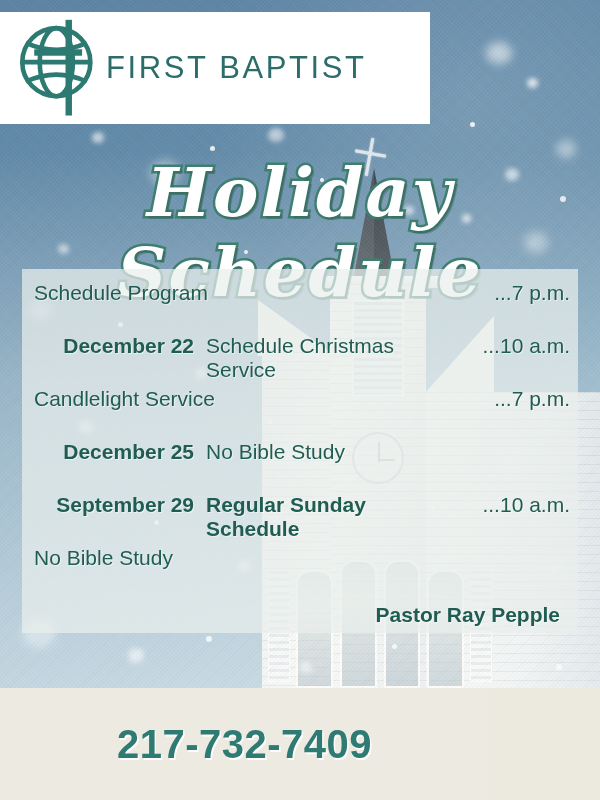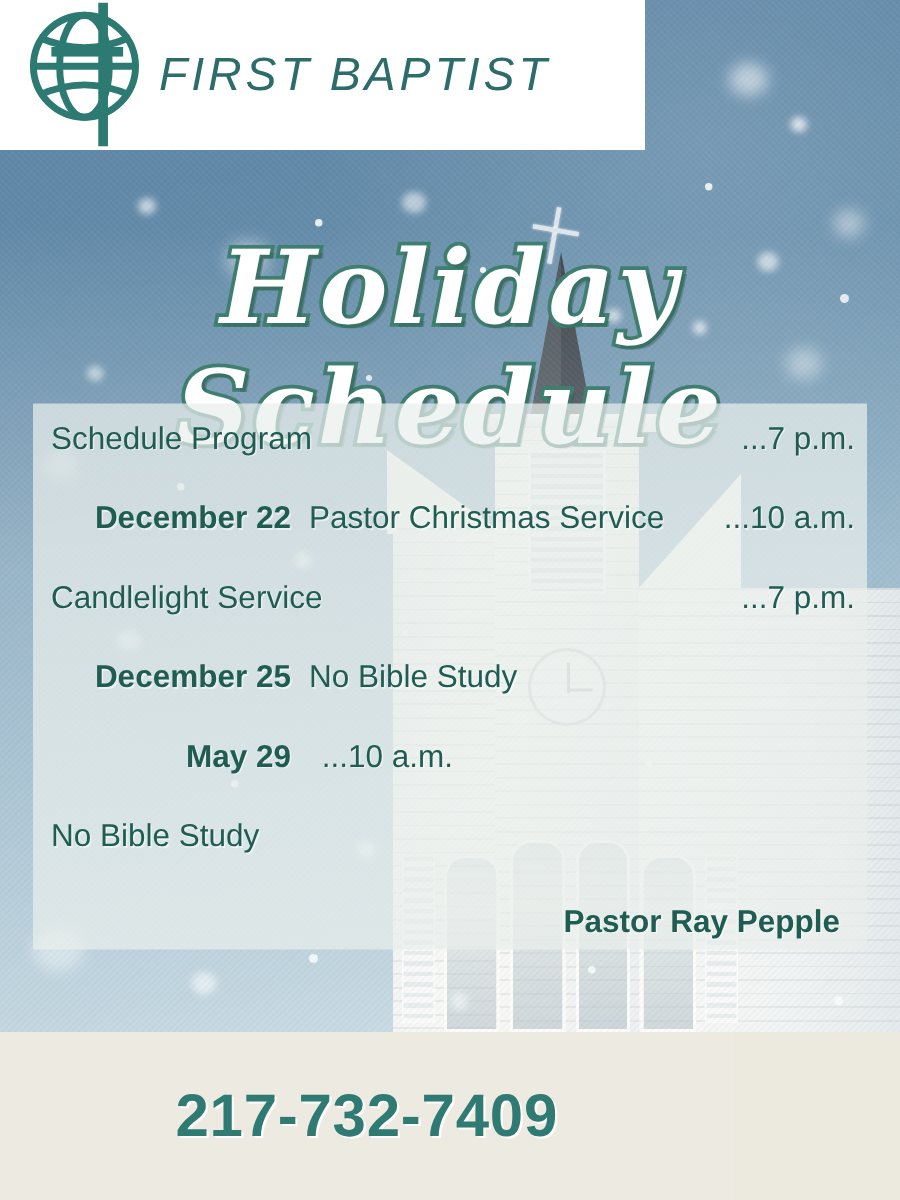--- a/index.html
+++ b/index.html
@@ -183,24 +183,24 @@
   }
 
   
   .snow { position: absolute; inset: 0; pointer-events: none; }
   .flake { position: absolute; border-radius: 50%; background: #ffffff; }
   .blur  { filter: blur(2.5px); }
   .blur2 { filter: blur(5px); }
 
   
   .header-box {
-    position: absolute; left: 0; top: 0;
-    width: 430px; height: 100px;
+    position: absolute; left: 0; top: 12px;
+    width: 430px; height: 112px;
     background: #ffffff;
-    display: flex; align-items: center; font-style: italic;
+    display: flex; align-items: center;
   }
   .logo-mark { width: 92px; margin-left: 14px; flex: 0 0 auto; }
   .logo-text { display: flex; flex-direction: column; justify-content: center; }
   .line1, .line2 {
     color: #2c6c6a;
     font-weight: 400;
     letter-spacing: 2.6px;
     line-height: 1.06;
     white-space: nowrap;
   }
@@ -389,34 +389,35 @@
   <div class="title">Holiday  Schedule</div>
 
   <div class="panel">
     <div class="rows" id="rows">
         <div class="row">
           <div class="r-desc">Schedule Program</div>
           <div class="r-time">...7 p.m.</div>
         </div>
         <div class="row">
           <div class="r-date">December 22</div>
-          <div class="r-desc">Pastor Christmas Service</div>
+          <div class="r-desc">Schedule Christmas Service</div>
           <div class="r-time">...10 a.m.</div>
         </div>
         <div class="row">
           <div class="r-desc">Candlelight Service</div>
           <div class="r-time">...7 p.m.</div>
         </div>
         <div class="row">
           <div class="r-date">December 25</div>
           <div class="r-desc">No Bible Study</div>
           <div class="r-time"></div>
         </div>
         <div class="row">
-          <div class="r-date">May 29</div>
+          <div class="r-date">September 29</div>
+          <div class="r-desc bold">Regular Sunday Schedule</div>
           <div class="r-time">...10 a.m.</div>
         </div>
         <div class="row">
           <div class="r-desc">No Bible Study</div>
           <div class="r-time"></div>
         </div>
       </div>
     <div class="pastor">Pastor Ray Pepple</div>
   </div>
 

